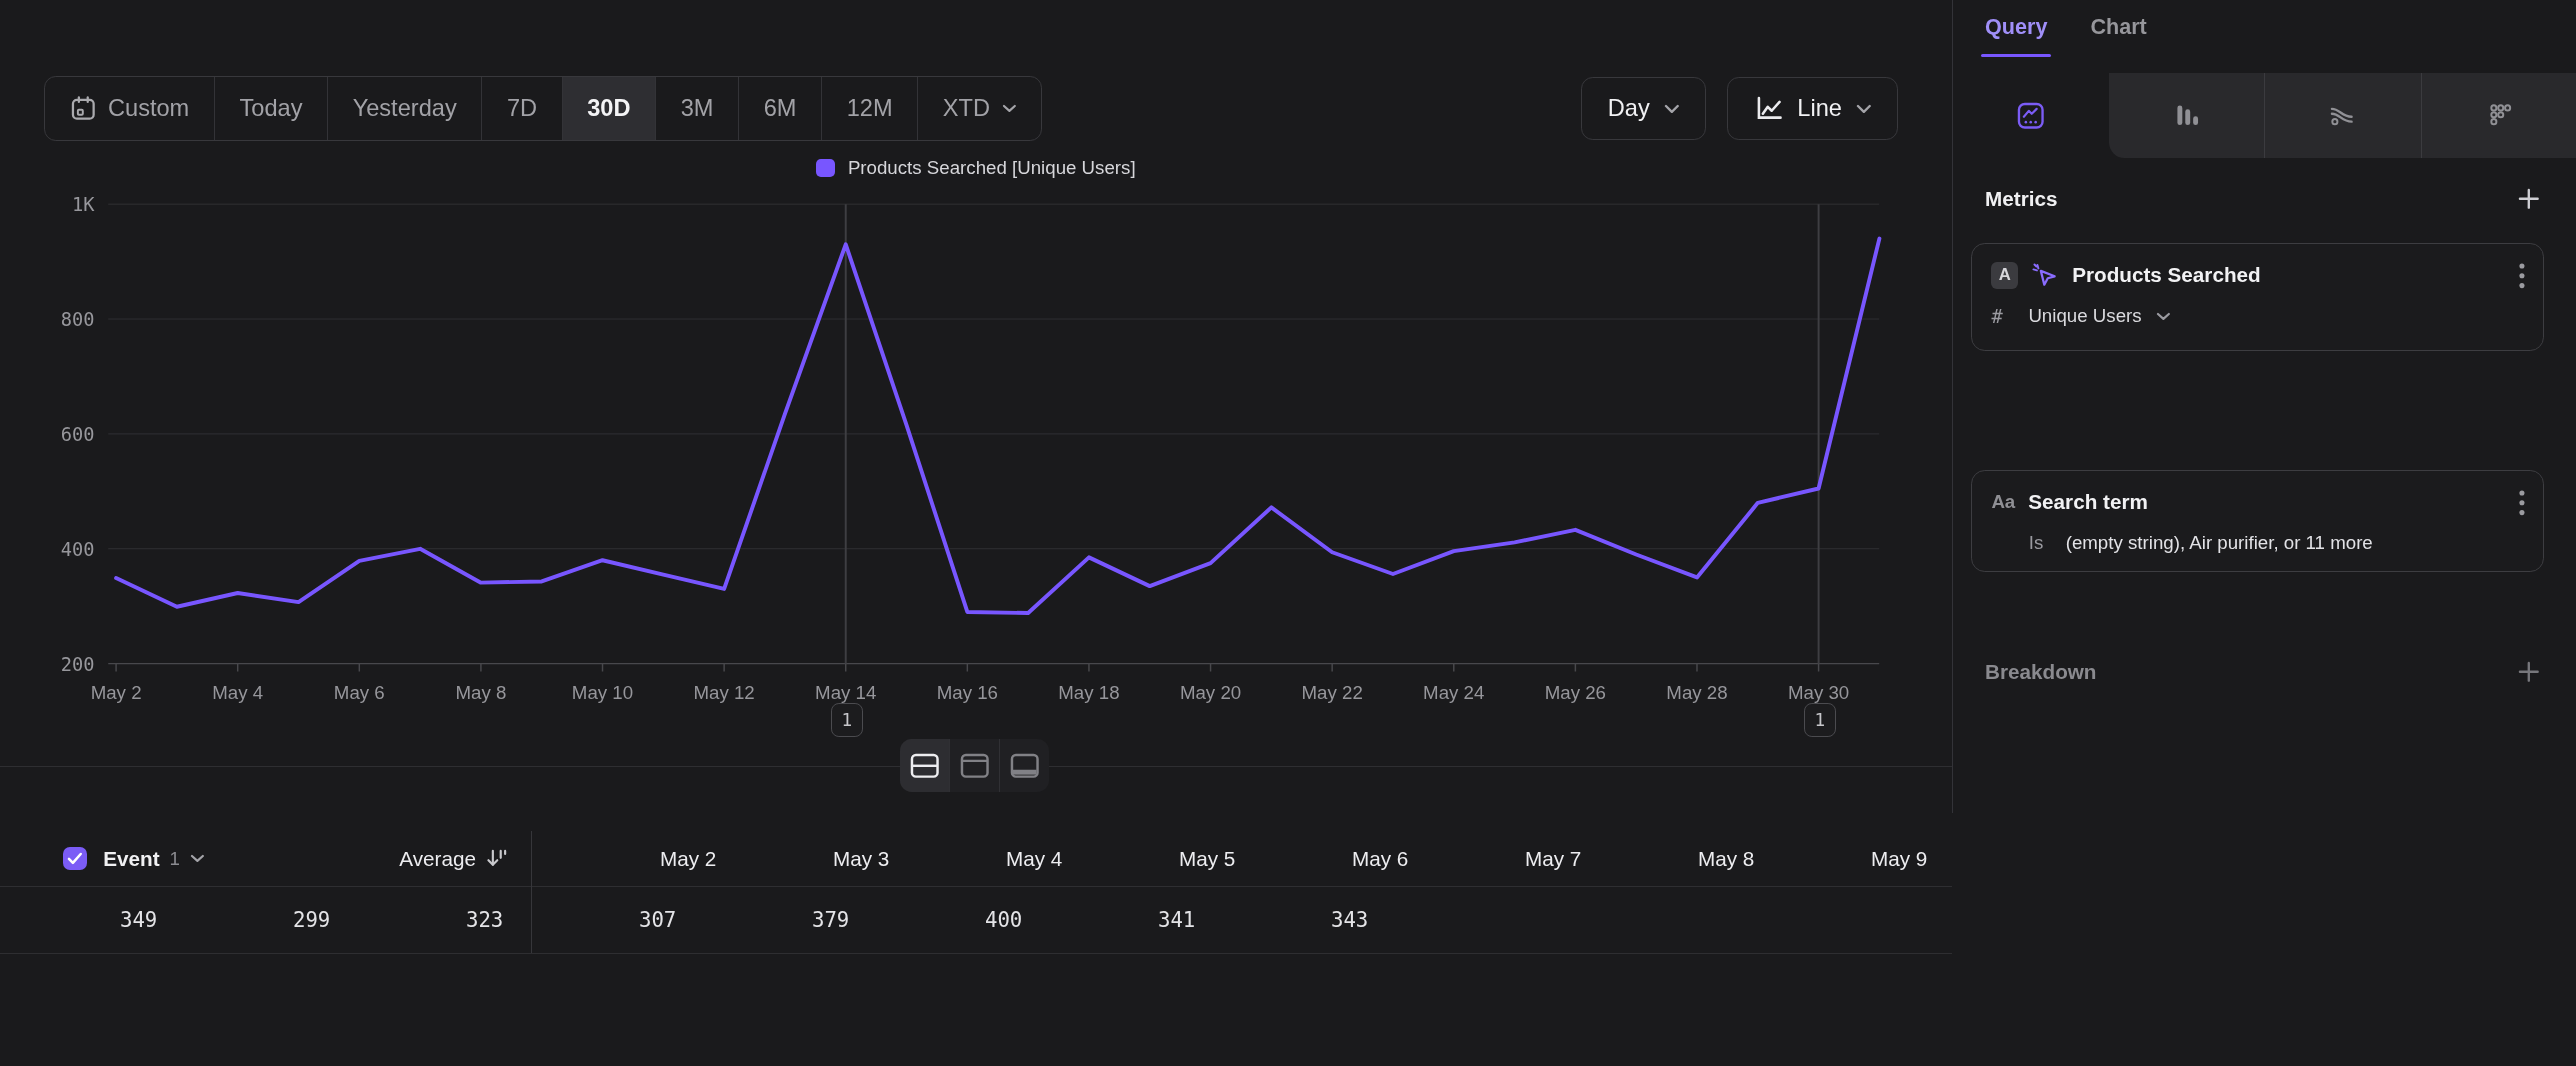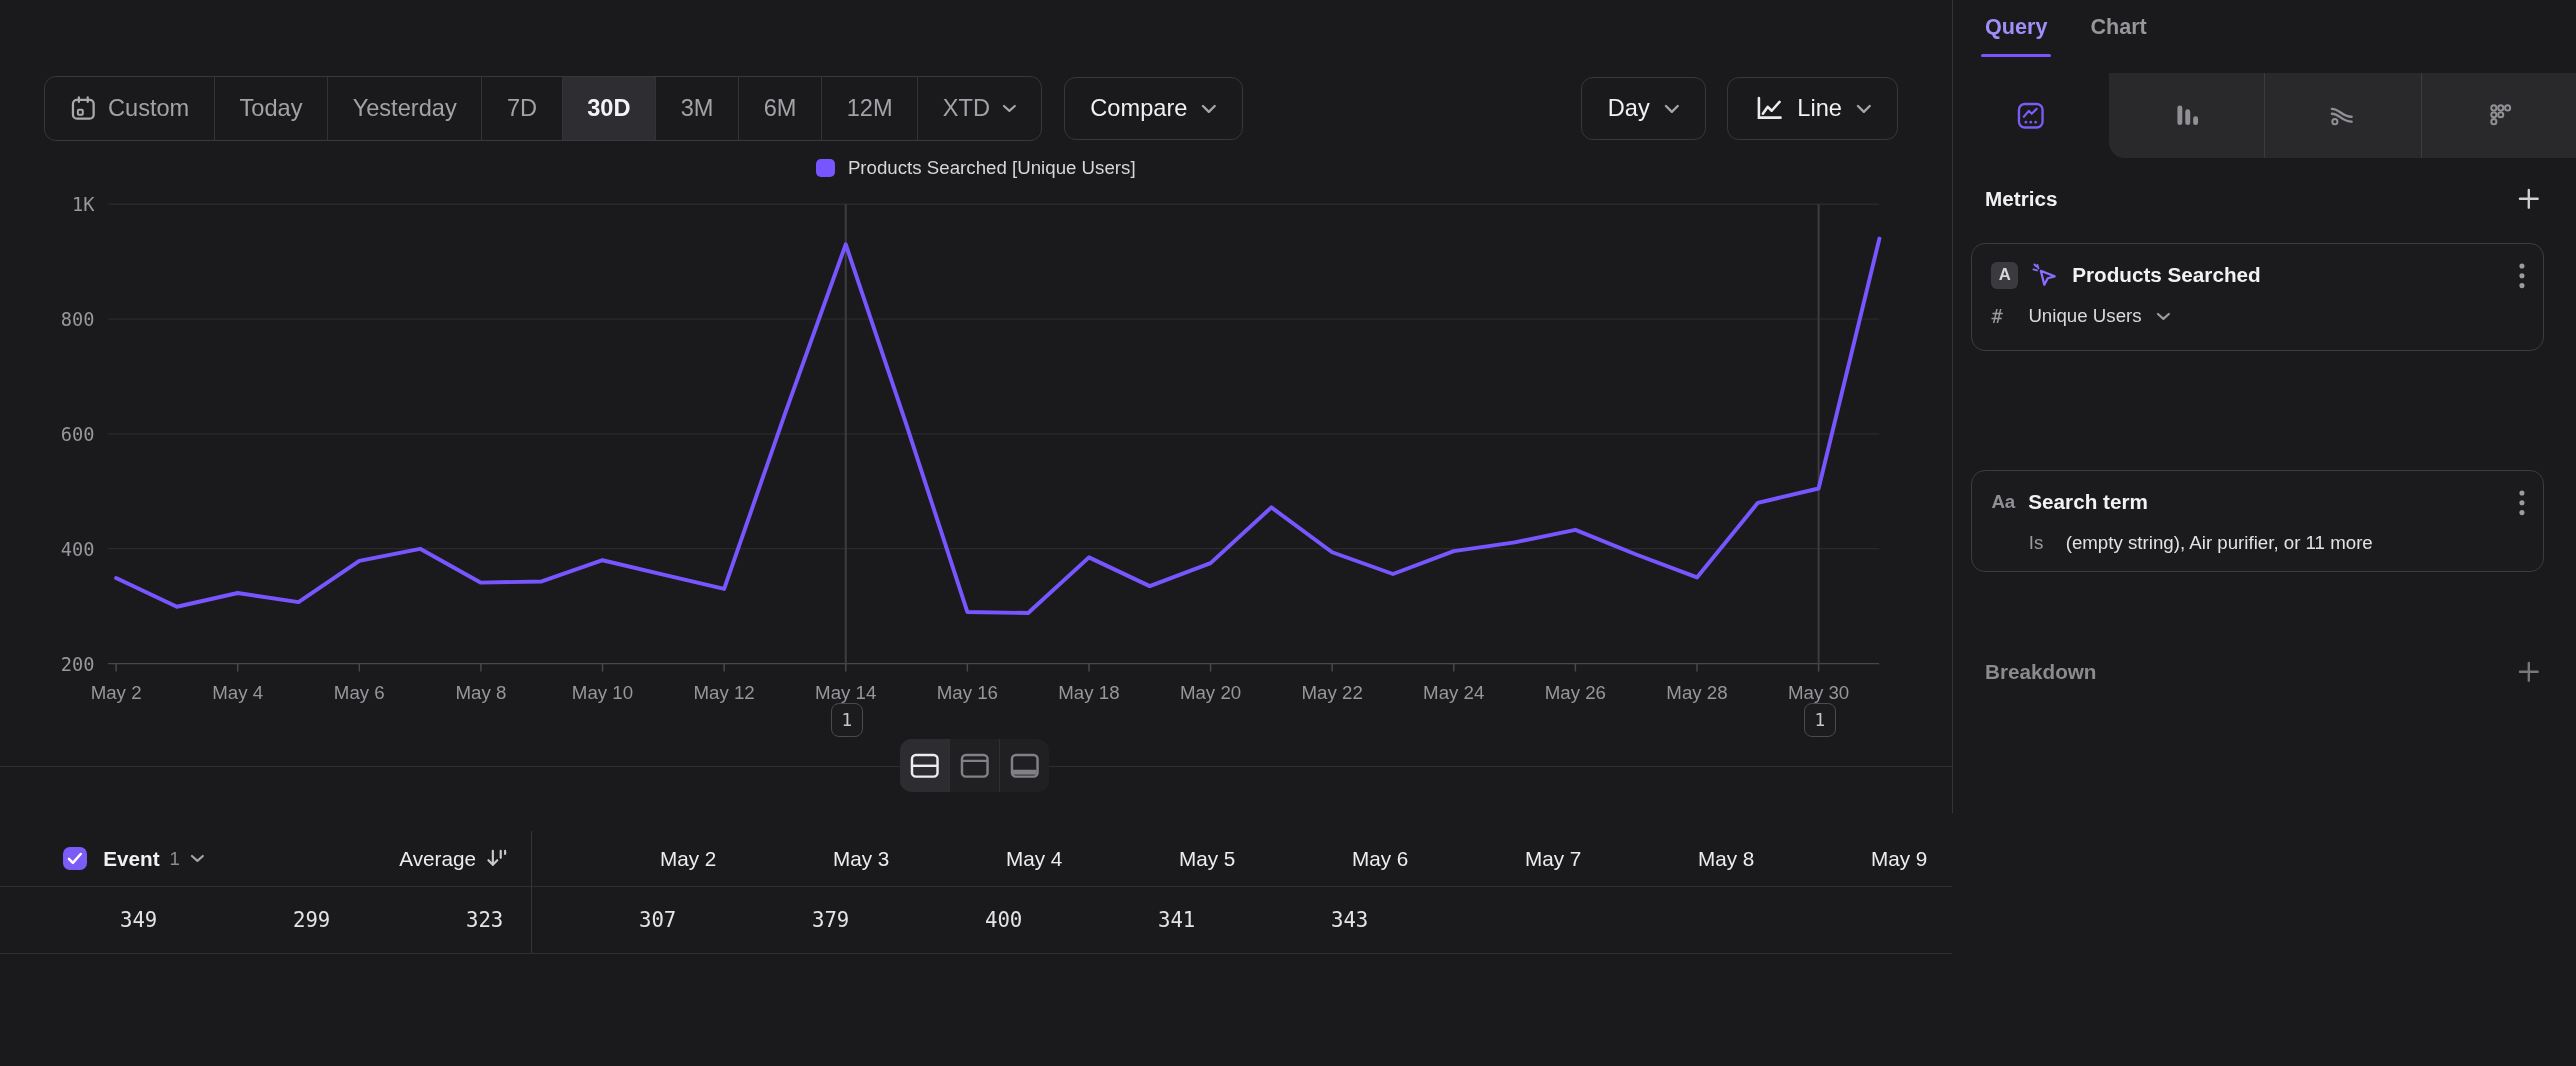--- a/index.html
+++ b/index.html
@@ -122,26 +122,20 @@
           <div class="seg">
             <span>12M</span>
           </div>
           <div class="seg">
             <span>XTD</span>
             <svg width="14.8" height="8.9" viewBox="0 0 15 9">
               <polyline points="2,2 7.5,7 13,2" fill="none" stroke="#a4a4a9" stroke-width="2.2" stroke-linecap="round" stroke-linejoin="round"></polyline>
             </svg>
           </div>
         </div>
-      <button class="btn">
-        <span>Compare</span>
-        <svg class="chev" width="15.7" height="9.8" viewBox="0 0 16 10">
-            <polyline points="2,2 8,8 14,2" fill="none" stroke="#a4a4a9" stroke-width="2.4" stroke-linecap="round" stroke-linejoin="round"></polyline>
-          </svg>
-      </button>
       <div class="flex-spacer"></div>
       <button class="btn">
         <span>Day</span>
         <svg class="chev" width="15.7" height="9.8" viewBox="0 0 16 10">
             <polyline points="2,2 8,8 14,2" fill="none" stroke="#a4a4a9" stroke-width="2.4" stroke-linecap="round" stroke-linejoin="round"></polyline>
           </svg>
       </button>
       <button class="btn">
         <svg width="29.5" height="26.6" viewBox="0 0 30 27">
             <path d="M5 3 V23 H27" fill="none" stroke="#ebebee" stroke-width="2.6" stroke-linecap="round"></path>

